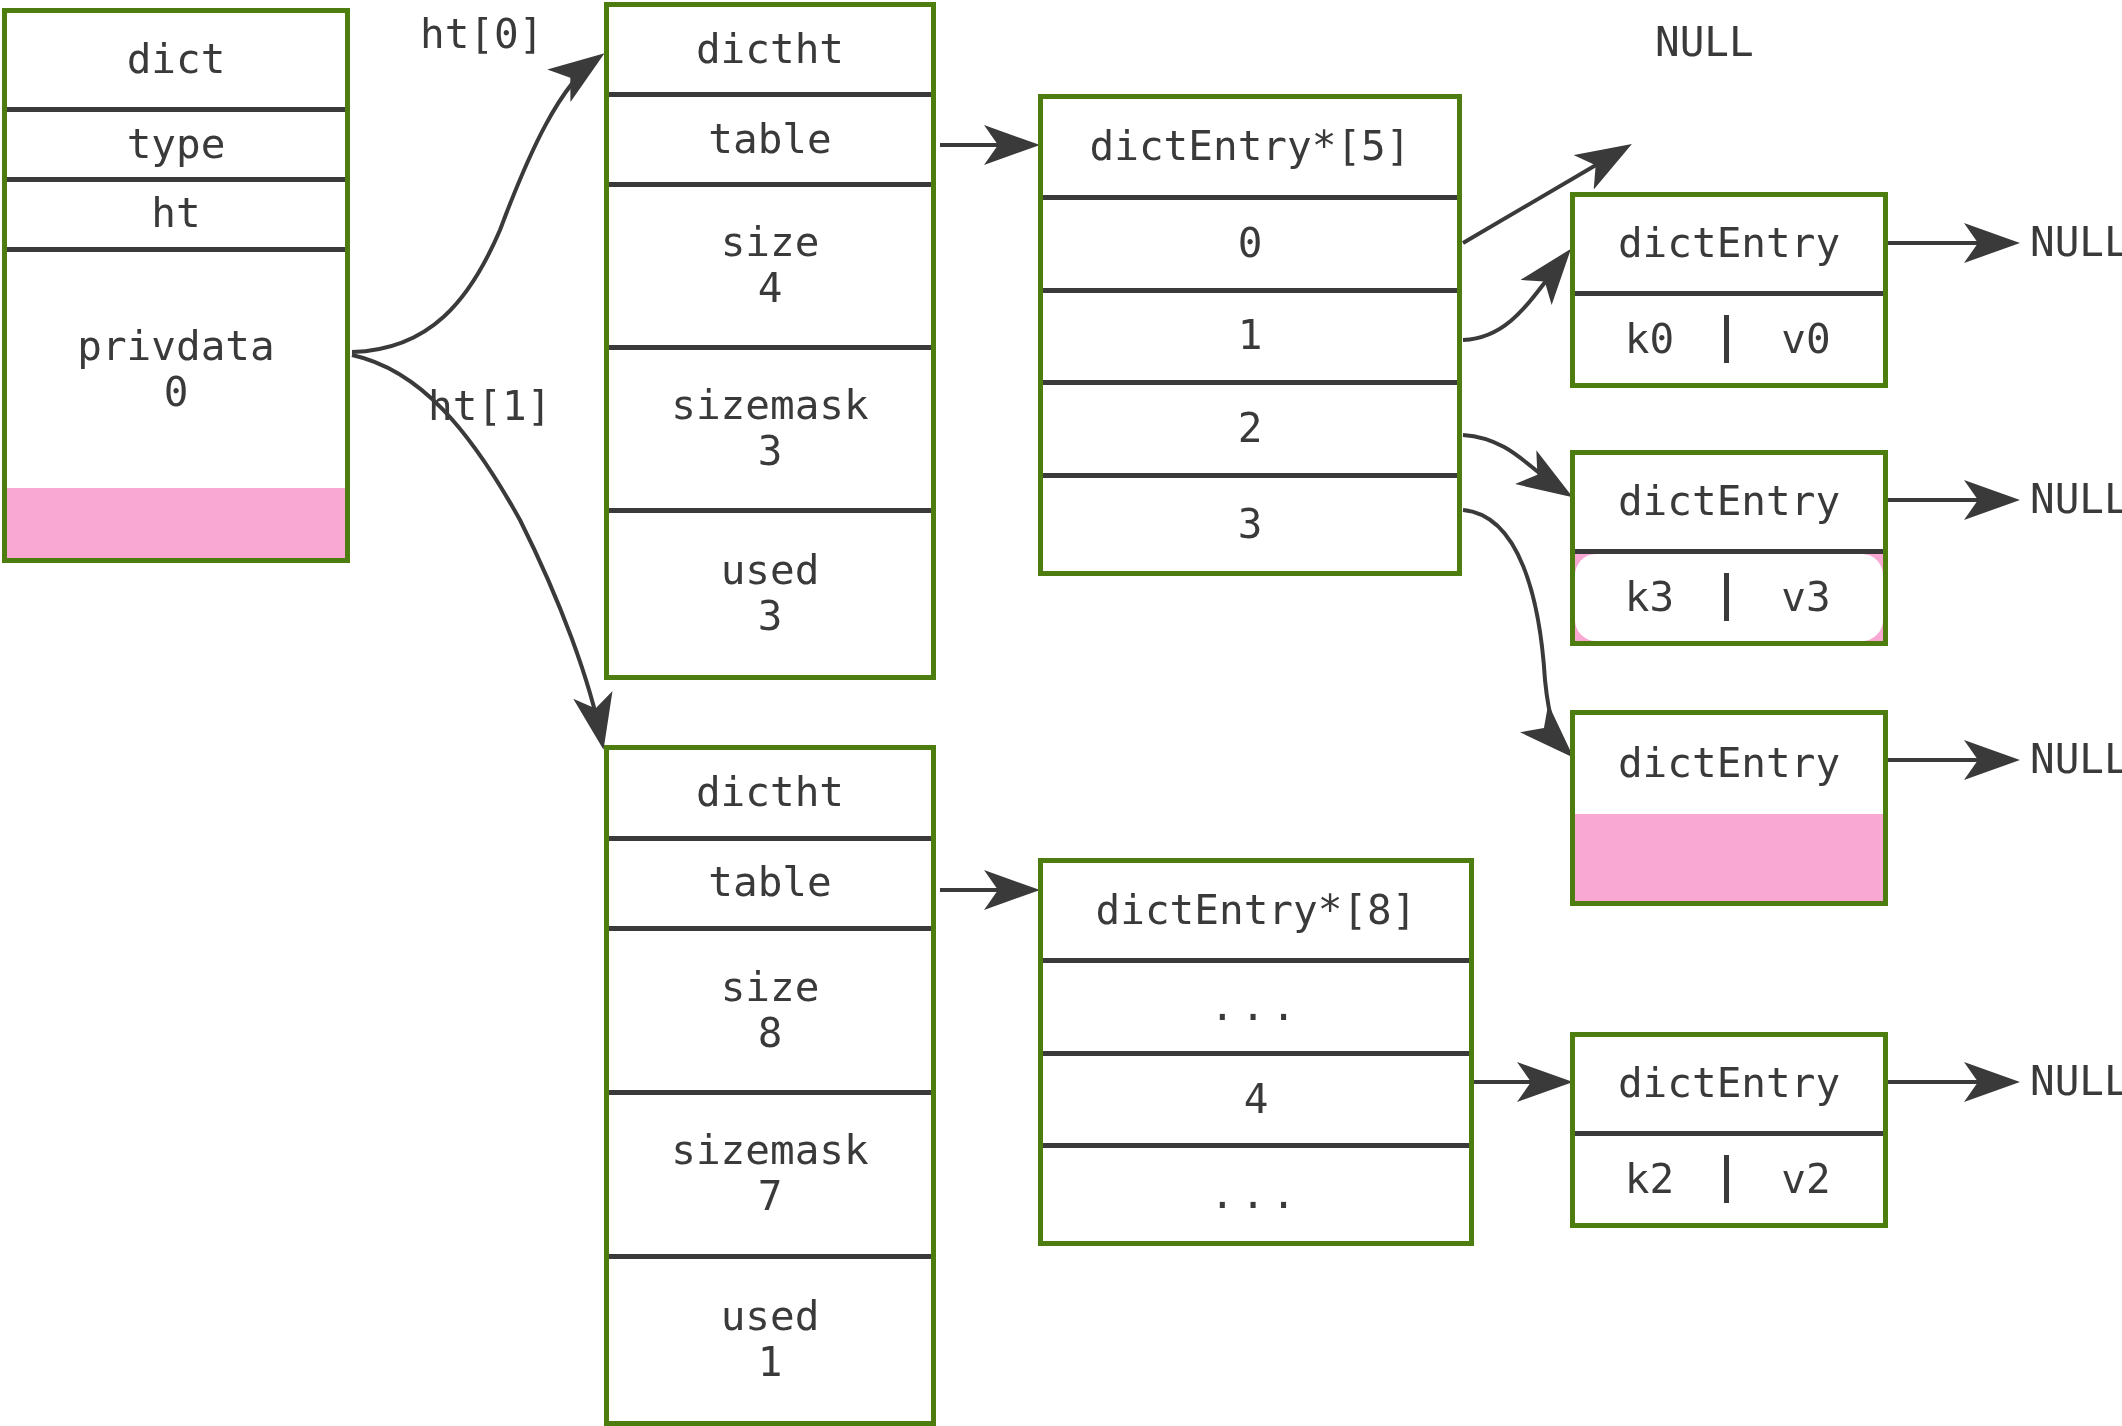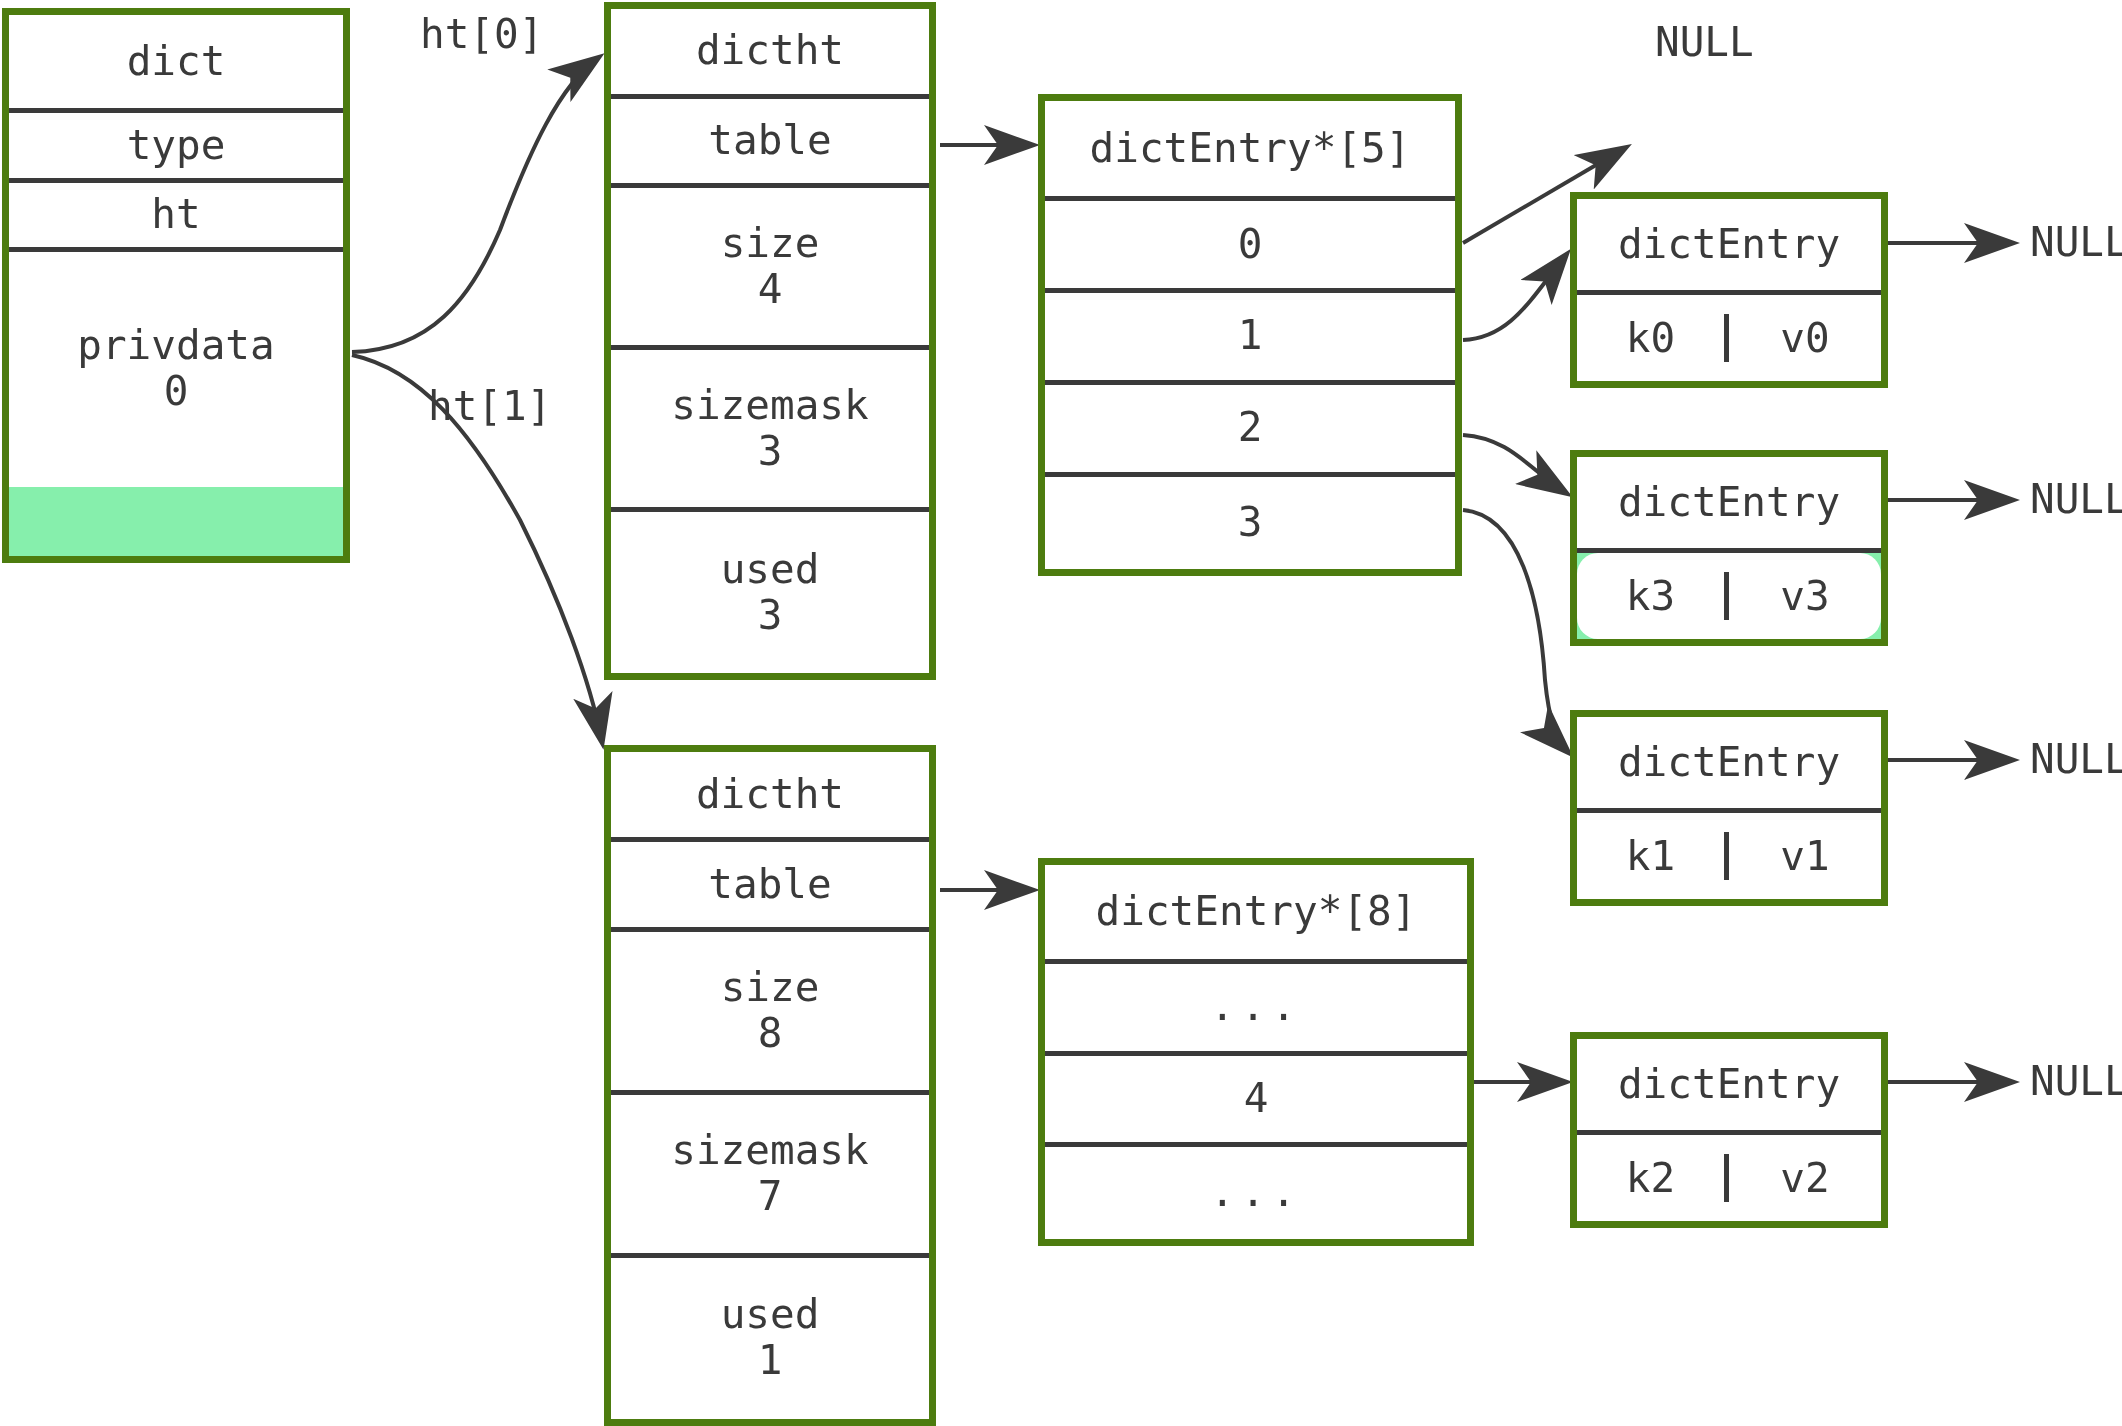--- a/index.html
+++ b/index.html
@@ -18,23 +18,23 @@
   }
   svg.arrows {
     position: absolute;
     left: 0; top: 0;
     width: 2122px;
     height: 1426px;
     pointer-events: none;
   }
   .box {
     position: absolute;
-    border: 7px solid #4d7c0f;
-    box-sizing: border-box;
-    background: #86efac;
+    border: 5px solid #4d7c0f;
+    box-sizing: border-box;
+    background: #f9a8d4;
   }
   .row {
     border-bottom: 5px solid #3a3a3a;
     box-sizing: border-box;
     display: flex;
     flex-direction: column;
     align-items: center;
     justify-content: center;
     width: 100%;
     background: #ffffff;
@@ -224,24 +224,20 @@
     <div class="row kvrow" style="height:47%;border-radius:21px;">
       <div class="kvcell left">k3</div>
       <div class="kvcell">v3</div>
     </div>
   </div>
 
   <div class="box" style="left:1570px; top:710px; width:318px; height:196px;">
     <div class="row" style="height:53%;">
       <span class="cellname">dictEntry</span>
     </div>
-    <div class="row kvrow" style="height:47%;">
-      <div class="kvcell left">k1</div>
-      <div class="kvcell">v1</div>
-    </div>
   </div>
 
   <div class="box" style="left:1570px; top:1032px; width:318px; height:196px;">
     <div class="row" style="height:53%;">
       <span class="cellname">dictEntry</span>
     </div>
     <div class="row kvrow" style="height:47%;">
       <div class="kvcell left">k2</div>
       <div class="kvcell">v2</div>
     </div>

